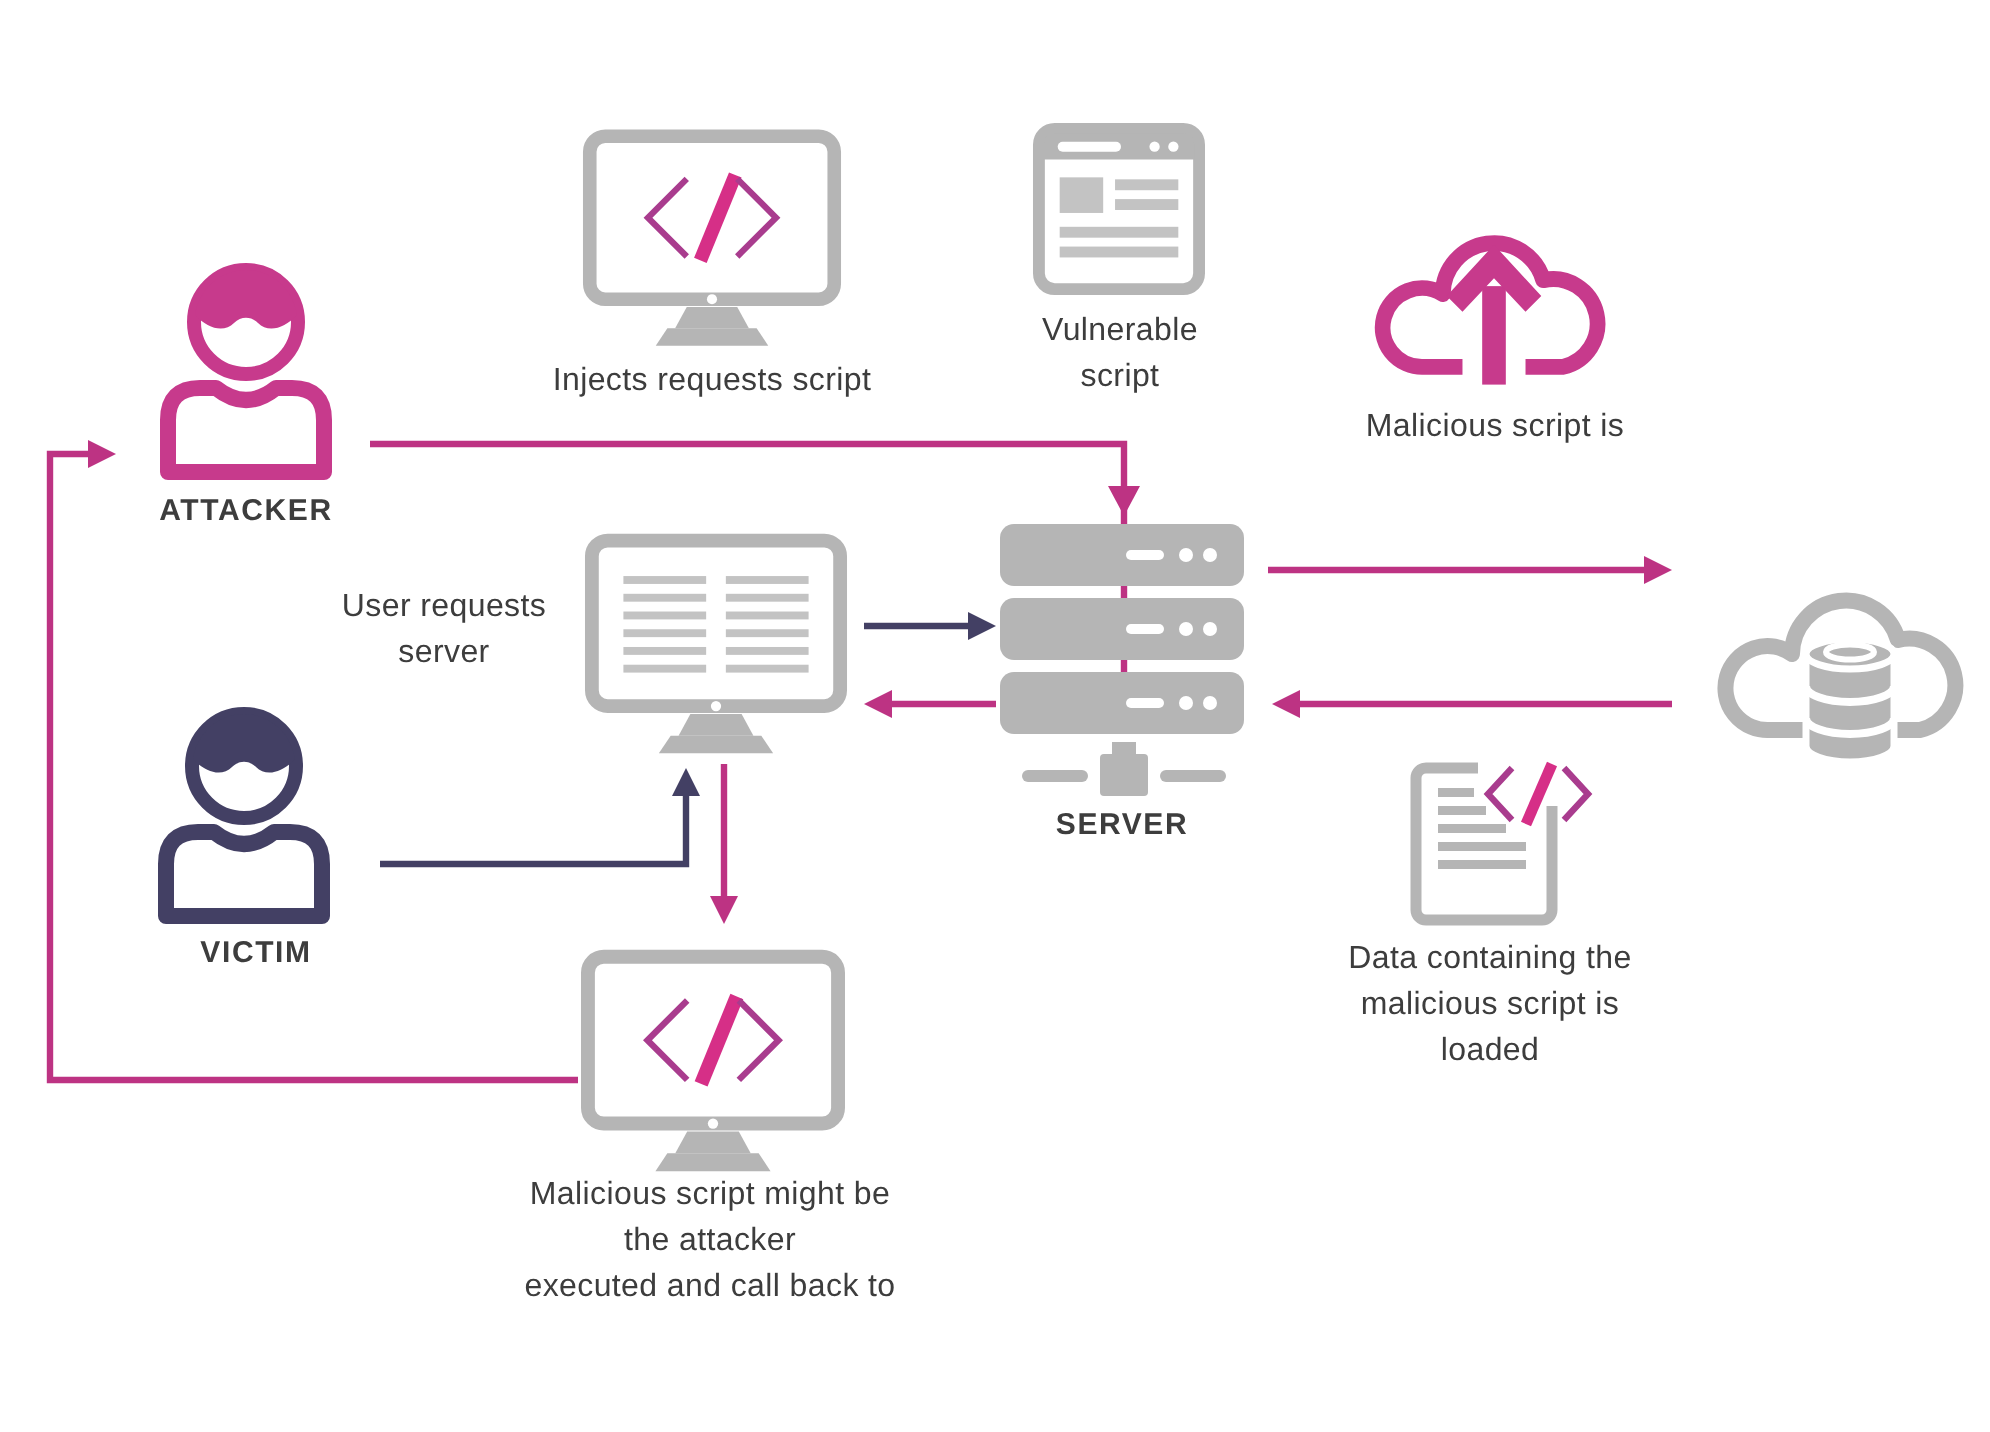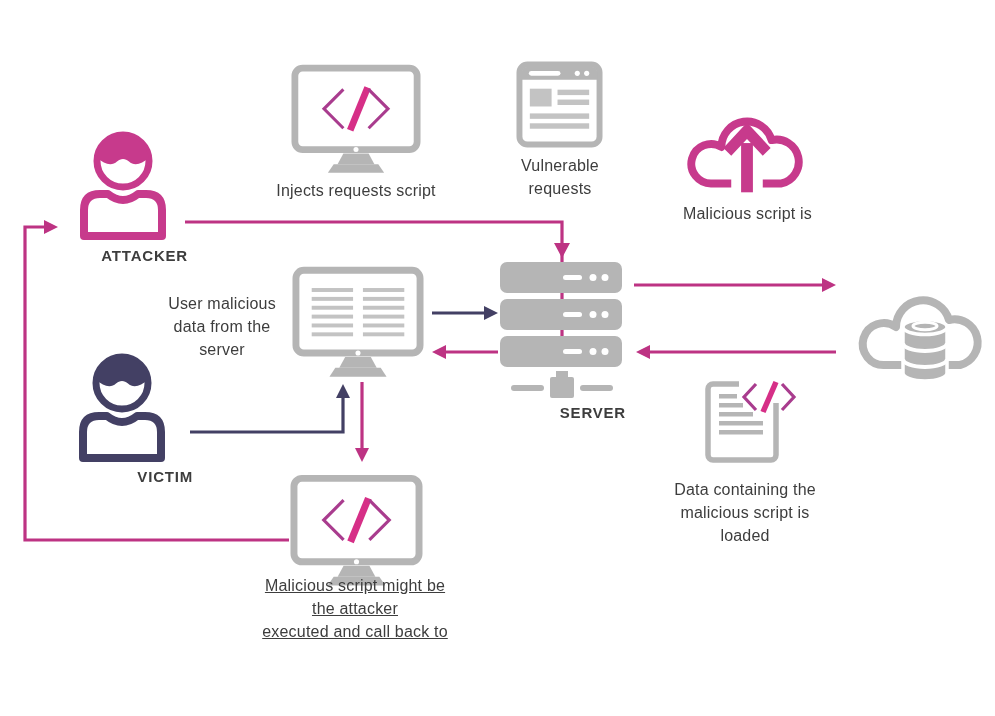--- a/index.html
+++ b/index.html
@@ -34,21 +34,21 @@
   .person-pink{stroke:#c73a8c;}
   .person-pink-f{fill:#c73a8c;}
   .cloud-pink{stroke:#c73a8c;}
   .cloud-pink-f{fill:#c73a8c;}
   .caption{
     color:var(--text);font-size:16px;line-height:23px;text-align:center;
     letter-spacing:0.2px;
   }
   .node-label{
     color:var(--text);font-size:15px;font-weight:bold;letter-spacing:0.8px;
-    text-align:right;
+    text-align:center;
   }
 </style>
 </head>
 <body>
 
 <div class="canvas">
 
   <svg class="overlay" width="995" height="716" viewBox="0 0 995 716">
     <g>
       <path class="arrow s-pink" d="M 185,222 H 562 V 352"></path>
@@ -88,21 +88,21 @@
     <circle cx="62" cy="12.5" r="2.6" fill="#fff"></circle>
     <circle cx="71.5" cy="12.5" r="2.6" fill="#fff"></circle>
     <rect class="f-graylight" x="14" y="28" width="22" height="18"></rect>
     <rect class="f-graylight" x="42" y="29" width="32" height="5.5"></rect>
     <rect class="f-graylight" x="42" y="39" width="32" height="5.5"></rect>
     <rect class="f-graylight" x="14" y="53" width="60" height="5.5"></rect>
     <rect class="f-graylight" x="14" y="63" width="60" height="5.5"></rect>
   </svg>
   <div class="abs caption" style="left:490px;top:154px;width:140px;">
     <div>Vulnerable</div>
-    <div>requests</div>
+    <div>script</div>
   </div>
 
   <svg class="abs" style="left:682px;top:97px;" width="130" height="100" viewBox="0 0 132 100">
     <path d="M 30,87 A 20,20 0 1 1 40,50 A 26,26 0 0 1 91,43 A 22,22 0 1 1 101,87 Z" fill="#fff" class="cloud-pink" stroke-width="8" stroke-linejoin="round"></path>
     <rect x="50" y="81" width="32" height="19" fill="#fff"></rect>
     <rect class="cloud-pink-f" x="60" y="46" width="12" height="50"></rect>
     <polygon class="cloud-pink-f" points="66,25 42,51 50,59 66,42 82,59 90,51"></polygon>
   </svg>
   <div class="abs caption" style="left:640px;top:202px;width:215px;">
     <div>Malicious script is</div>
@@ -151,35 +151,34 @@
         <rect x="72" y="40" width="42" height="4"></rect>
       <rect x="20" y="49" width="42" height="4"></rect>
         <rect x="72" y="49" width="42" height="4"></rect>
       <rect x="20" y="58" width="42" height="4"></rect>
         <rect x="72" y="58" width="42" height="4"></rect>
       <rect x="20" y="67" width="42" height="4"></rect>
         <rect x="72" y="67" width="42" height="4"></rect>
     </g>
   </svg>
   <div class="abs caption" style="left:147px;top:292px;width:150px;">
-    <div>User malicious</div>
-    <div>data from the</div>
+    <div>User requests</div>
     <div>server</div>
   </div>
 
   <svg class="abs" style="left:290px;top:474px;" width="133" height="115" viewBox="0 0 134 115">
     <rect x="4" y="4" width="126" height="84" rx="8" fill="#fff" class="s-gray" stroke-width="7"></rect>
     <circle cx="67" cy="88" r="2.6" fill="#fff"></circle>
     <path class="f-gray" d="M 54,92 L 80,92 L 86,103 L 48,103 Z"></path>
     <polygon class="f-gray" points="44,103 90,103 96,112 38,112"></polygon>
     <path class="arrow s-bracket" stroke-width="7" d="M 54,26 L 34,46 L 54,66"></path>
     <line class="s-slash" stroke-width="7" x1="61" y1="68" x2="79" y2="24"></line>
     <path class="arrow s-bracket" stroke-width="7" d="M 80,26 L 100,46 L 80,66"></path>
   </svg>
-  <div class="abs caption" style="left:235px;top:574px;width:240px;text-decoration:underline;">
+  <div class="abs caption" style="left:235px;top:586px;width:240px;">
     <div>Malicious script might be</div>
     <div>the attacker</div>
     <div>executed and call back to</div>
   </div>
 
   <svg class="abs" style="left:703px;top:378px;" width="80" height="88" viewBox="0 0 80 88">
     <rect x="5" y="6" width="68" height="76" rx="5" fill="#fff" class="s-gray" stroke-width="5.5"></rect>
     <rect x="36" y="0" width="44" height="25" fill="#fff"></rect>
     <g class="f-gray">
       <rect x="16" y="16" width="18" height="4.5"></rect>
@@ -187,21 +186,21 @@
       <rect x="16" y="34" width="34" height="4.5"></rect>
       <rect x="16" y="43" width="44" height="4.5"></rect>
       <rect x="16" y="52" width="44" height="4.5"></rect>
     </g>
   </svg>
   <svg class="abs" style="left:738px;top:376px;" width="64" height="44" viewBox="0 0 64 44">
     <path class="arrow s-bracket" stroke-width="5.5" d="M 18,8 L 6,21 L 18,34"></path>
     <line class="s-slash" stroke-width="5.5" x1="25" y1="36" x2="38" y2="6"></line>
     <path class="arrow s-bracket" stroke-width="5.5" d="M 44,8 L 56,21 L 44,34"></path>
   </svg>
-  <div class="abs caption" style="left:655px;top:478px;width:180px;text-align:center;">
+  <div class="abs caption" style="left:655px;top:468px;width:180px;text-align:center;">
     <div>Data containing the</div>
     <div>malicious script is</div>
     <div>loaded</div>
   </div>
 
   <svg class="overlay" width="995" height="716" viewBox="0 0 995 716">
     <g>
       <path class="arrow s-pink" d="M 289,540 H 25 V 227 H 44"></path>
       <polygon class="f-pink" points="58,227 44,220 44,234"></polygon>
     </g>

